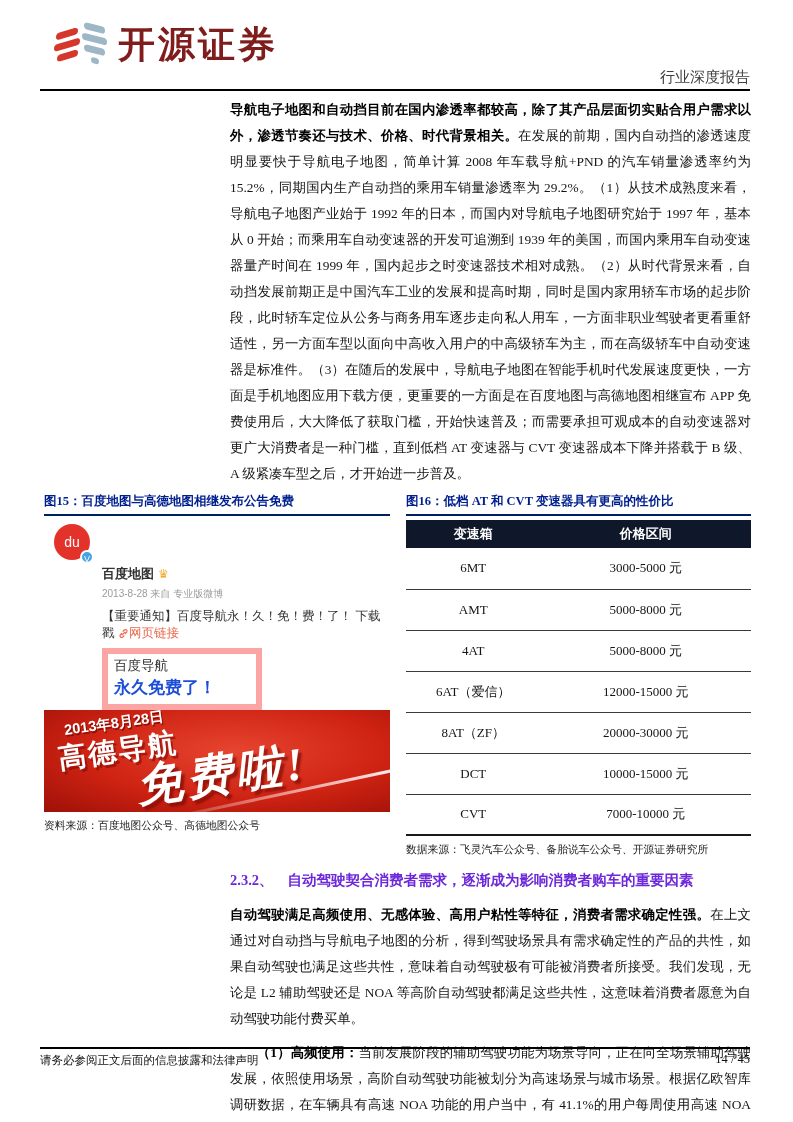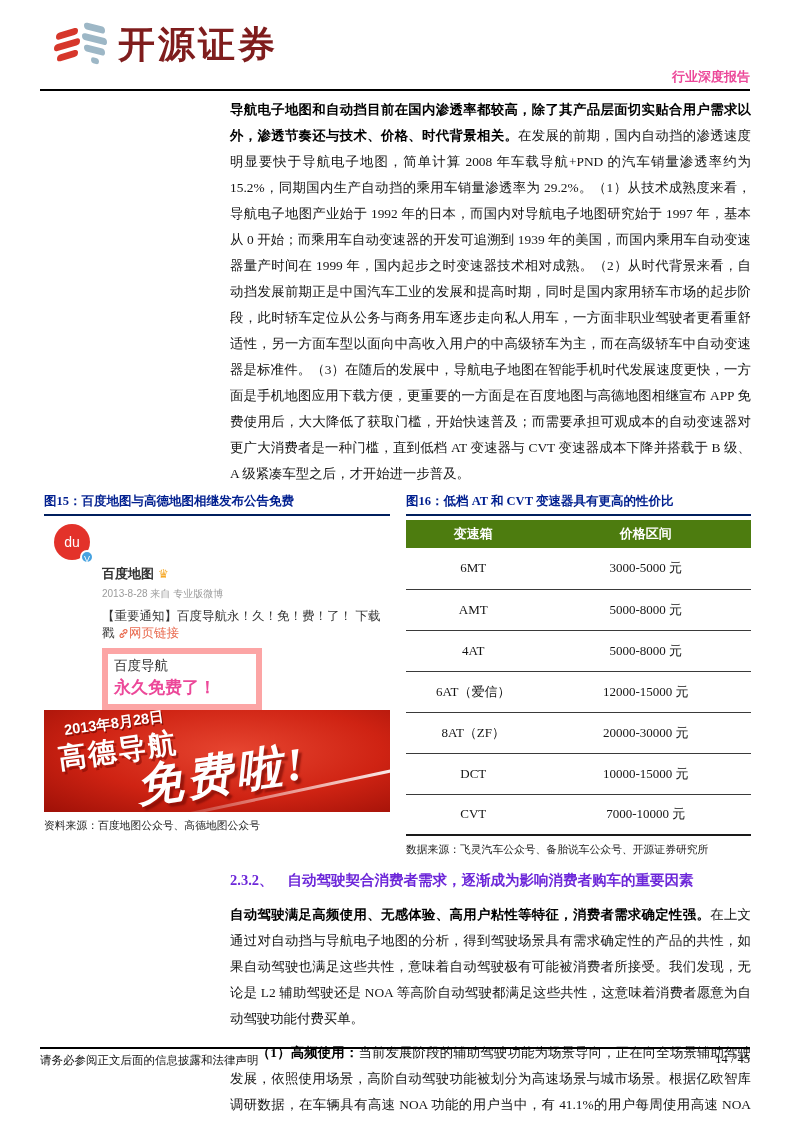--- a/index.html
+++ b/index.html
@@ -5,21 +5,21 @@
   * { margin:0; padding:0; box-sizing:border-box; }
   html,body { background:#888; }
   .page {
     position:relative; width:793px; height:1122px; margin:0 auto;
     background:#ffffff; overflow:hidden;
     font-family:"Liberation Serif", serif; color:#141414;
   }
   
   .hdr-logo { position:absolute; left:54px; top:16px; display:flex; align-items:center; }
   .hdr-logo-text { font-family:"Liberation Sans", sans-serif; font-weight:bold; font-size:37px; letter-spacing:3px; color:#7f1d1d; margin-left:8px; }
-  .hdr-report-type { position:absolute; right:43px; top:68px; font-size:13px; font-weight:bold; color:#ec4899; }
+  .hdr-report-type { position:absolute; right:43px; top:68px; font-size:15px; font-weight:normal; color:#404040; }
   .hdr-rule { position:absolute; left:40px; right:43px; top:89px; height:2px; background:#000; }
   
   .main { position:absolute; left:44px; top:97px; width:707px; }
   p.body { margin-left:186px; width:521px; font-size:13.4px; line-height:26px; text-align:justify; }
   p.body.indent { text-indent:2em; }
   p.body b { color:#000; }
   .sec-head { margin-left:186px; margin-top:14px; font-size:14.5px; font-weight:bold; color:#6d28d9; }
   .sec-head .sec-num { margin-right:14px; }
   
   .figures { display:flex; gap:16px; margin-top:6px; }
@@ -39,35 +39,35 @@
     border:2px solid #fff; font-family:"Liberation Sans", sans-serif; }
   .wb-head { margin-left:8px;margin-top:40px; }
   .wb-name { font-family:"Liberation Sans", sans-serif; font-size:13px; font-weight:bold; color:#333; }
   .wb-crown { color:#f5a623; font-size:12px; margin-left:4px; }
   .wb-date { font-family:"Liberation Sans", sans-serif; font-size:10px; color:#9b9b9b; margin-top:4px; }
   .wb-post { margin:7px 0 0 48px; font-family:"Liberation Sans", sans-serif; font-size:12.5px; color:#333; }
   .wb-link { color:#e96a4f; text-decoration:none; }
   .wb-link svg { vertical-align:-2px; }
   .wb-preview { margin:6px 0 0 48px; width:160px; background:#fff; border:6px solid #fca5a5; padding:3px 6px 5px; }
   .wb-prev-l1 { font-family:"Liberation Sans", sans-serif; font-size:13.5px; color:#333; }
-  .wb-prev-l2 { font-family:"Liberation Sans", sans-serif; font-size:17px; font-weight:bold; color:#ec4899; margin-top:1px; }
+  .wb-prev-l2 { font-family:"Liberation Sans", sans-serif; font-size:17px; font-weight:bold; color:#1d4ed8; margin-top:1px; }
   
   .banner { position:relative; height:102px; overflow:hidden;
     background:radial-gradient(ellipse at 55% 40%, #e64530 0%, #cf2313 55%, #9e1007 100%); }
   .bn-date { position:absolute; left:20px; top:4px; color:#fff; font-weight:bold; font-size:14.5px;
     font-family:"Liberation Sans", sans-serif; transform:rotate(-8deg); text-shadow:1px 2px 0 #8c0f06; }
   .bn-title { position:absolute; left:14px; top:22px; color:#fff; font-weight:bold; font-size:28px; letter-spacing:2px;
     transform:rotate(-8deg); text-shadow:2px 3px 0 rgba(130,12,5,.6); }
   .bn-free { position:absolute; left:92px; top:34px; color:#fff; font-weight:bold; font-style:italic; font-size:46px;
     letter-spacing:4px; transform:rotate(-8deg); text-shadow:3px 4px 2px rgba(120,10,5,.65); }
   .bn-line { position:absolute; right:-30px; bottom:16px; width:280px; height:3px;
     background:linear-gradient(90deg, rgba(255,255,255,0), #fff); transform:rotate(-12deg); }
   
   table.price { width:100%; border-collapse:collapse; font-size:13px; }
-  table.price th { background:#4d7c0f; color:#fff; font-weight:bold; font-size:13px; height:28px; }
+  table.price th { background:#0f172a; color:#fff; font-weight:bold; font-size:13px; height:28px; }
   table.price td { text-align:center; height:41px; border-bottom:1px solid #3a3a3a; }
   table.price tr:last-child td { border-bottom:2px solid #1a1a1a; }
   table.price .c1 { width:39%; } .price .c2 { width:61%; }
   
   .ftr-rule { position:absolute; left:40px; right:43px; top:1047px; height:1.5px; background:#000; }
   .ftr-disclaimer { position:absolute; left:40px; top:1053px; font-size:11.5px; color:#111; }
   .ftr-page { position:absolute; right:43px; top:1052px; font-size:12.5px; color:#111; }
 </style>
 </head>
 <body>

